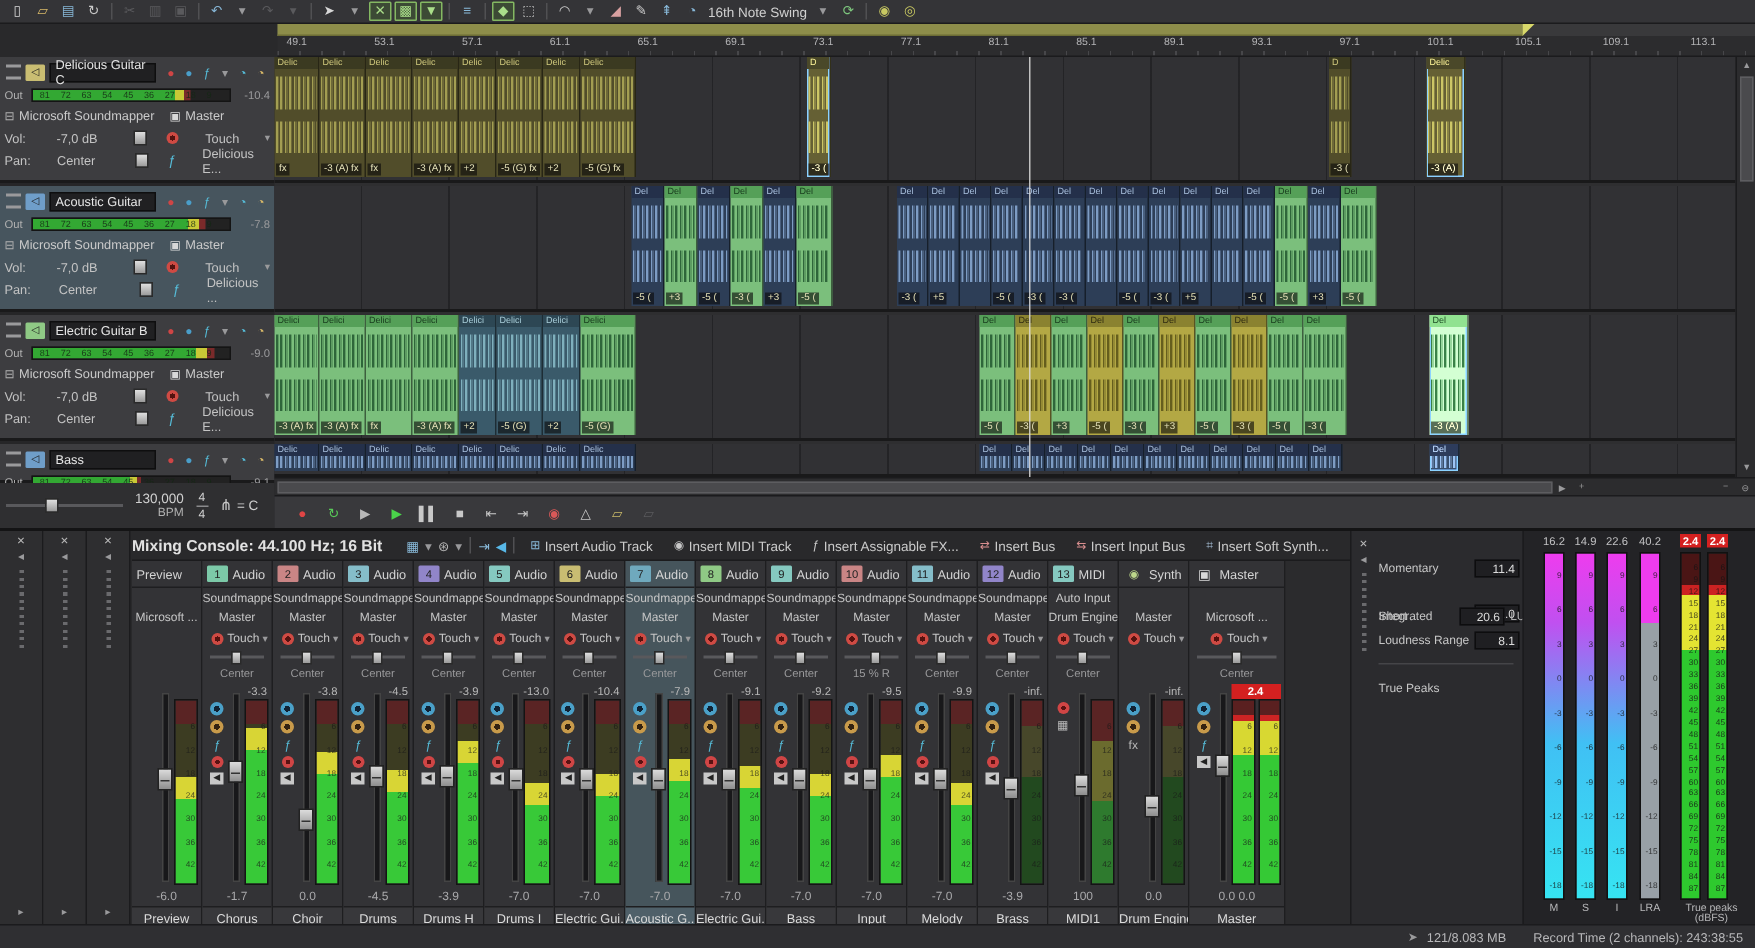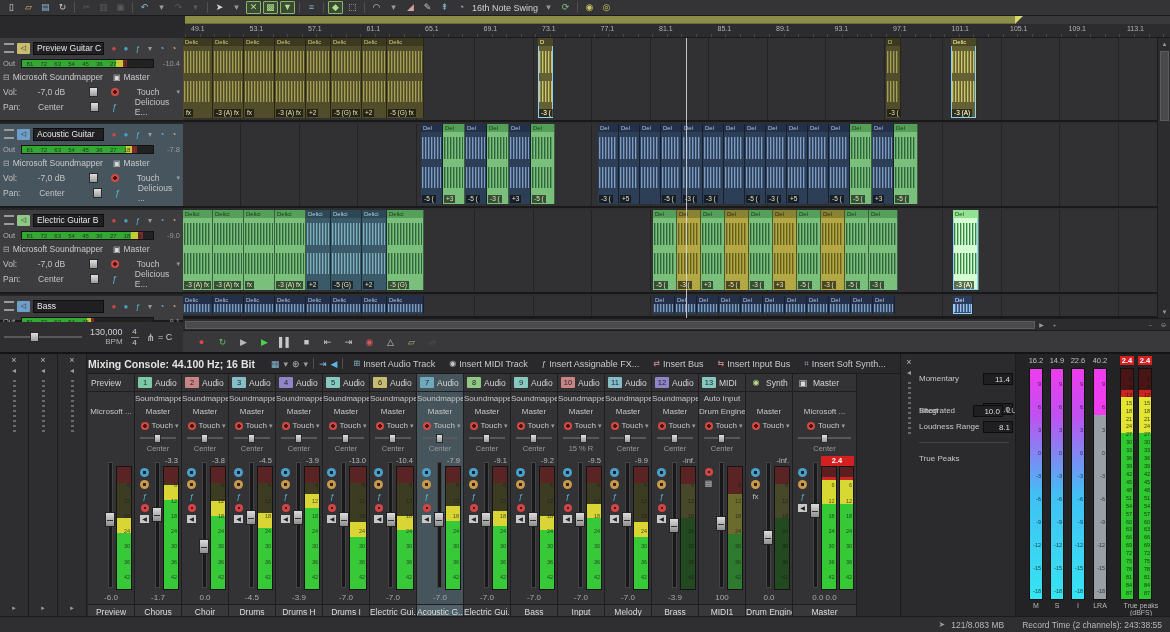--- a/index.html
+++ b/index.html
@@ -244,21 +244,21 @@
       <span class="ruler-tick" style="left: 825px;">105.1</span>
       <span class="ruler-tick" style="left: 883.5px;">109.1</span>
       <span class="ruler-tick" style="left: 942px;">113.1</span>
     </div>
 
   <div id="track-headers">
       <div class="thead" style="top: 0px; height: 84px;">
         <div class="th-rowA">
           <span class="th-drag"></span>
           <span class="th-chip" style="background: rgb(201, 189, 114);">◁</span>
-          <div class="th-name">Preview Guitar C</div>
+          <div class="th-name">Delicious Guitar C</div>
           <span class="th-ic" style="color: rgb(207, 69, 69);">●</span>
           <span class="th-ic" style="color: rgb(74, 158, 201);">●</span>
           <span class="th-ic" style="color: rgb(86, 188, 216);">ƒ</span>
           <span class="th-ic" style="color: rgb(153, 153, 155);">▾</span>
           <span class="th-ic" style="color: rgb(86, 188, 216);">◔</span>
           <span class="th-ic" style="color: rgb(216, 184, 104);">◔</span>
         </div>
         <div class="th-rowB">
           <span class="th-out">Out</span>
           <div class="out-meter">
@@ -1661,21 +1661,21 @@
           <span class="loud-box">11.4</span>
           <span class="loud-unit">LU</span>
         </div>
         <div class="loud-row" style="top: 48px; align-items: flex-end;">
           <span class="loud-label">Short</span>
           <span class="loud-box">11.0</span>
           <span class="loud-unit">LU</span>
         </div>
         <div class="loud-row" style="top: 50px;">
           <span class="loud-label">Integrated</span>
-          <span class="loud-box">10.0</span>
+          <span class="loud-box">20.6</span>
           <span class="loud-unit">LU</span>
           <span class="led"></span>
         </div>
         <div class="loud-row" style="top: 66px;">
           <span class="loud-label">Loudness Range</span>
           <span class="loud-box">8.1</span>
           <span class="loud-unit">LU</span>
         </div>
         <div id="loud-divider" style="top: 88px;"></div>
         <div class="loud-row" style="top: 98px;">

